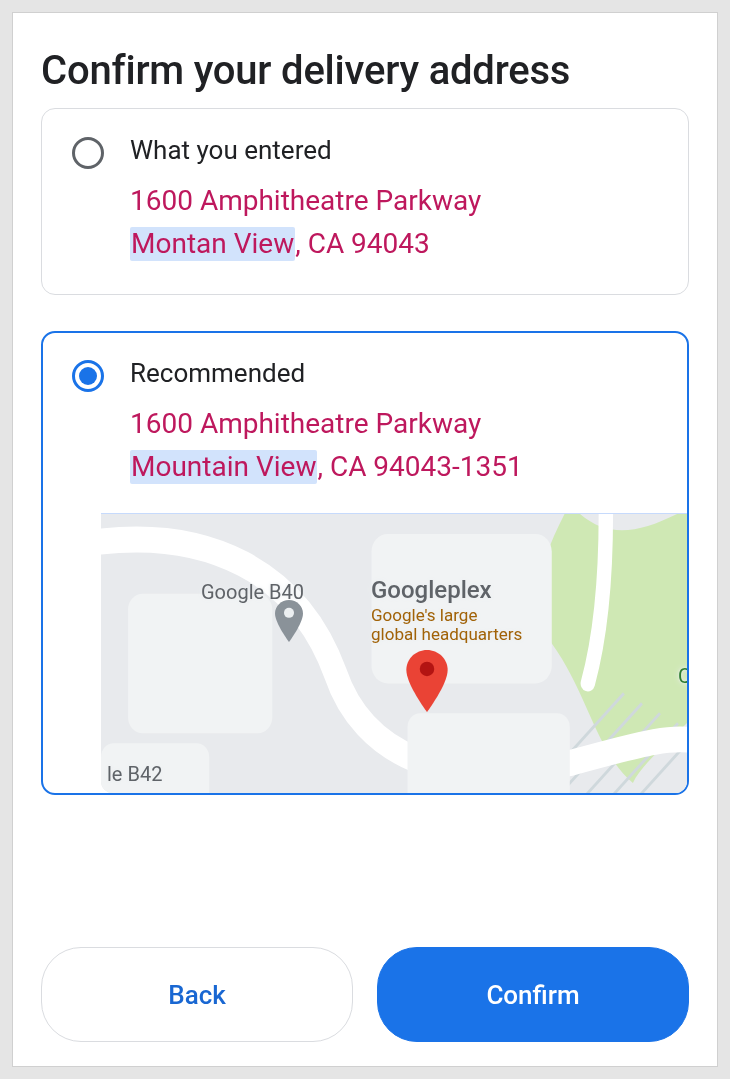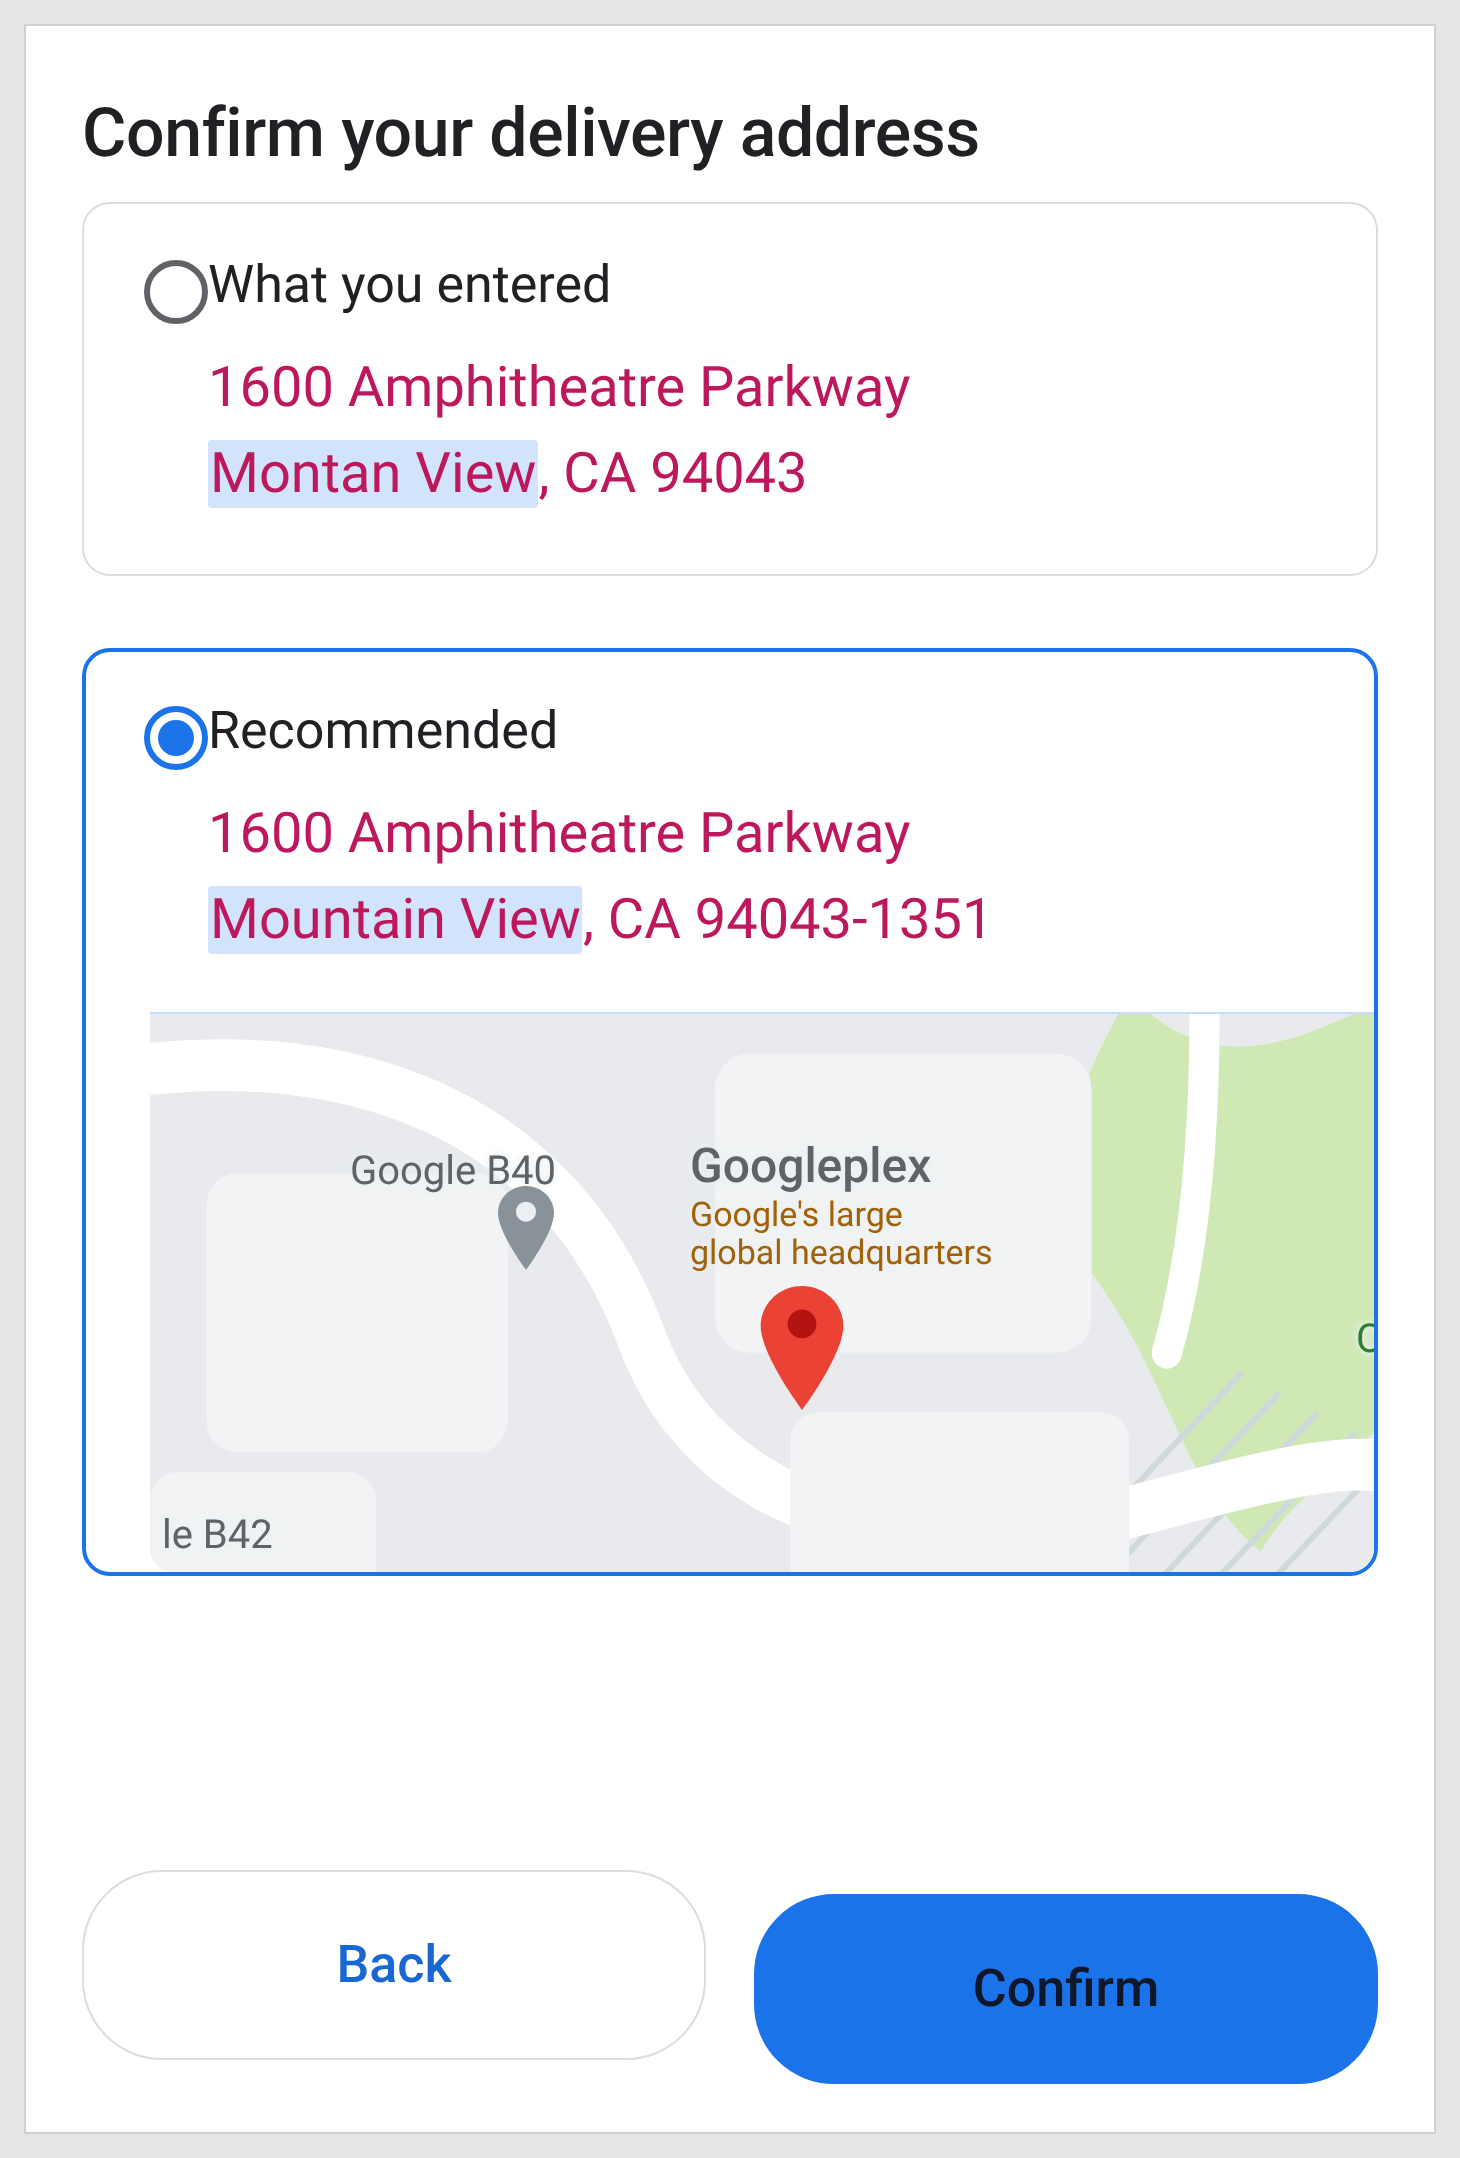--- a/index.html
+++ b/index.html
@@ -24,37 +24,38 @@
   }
   .frame {
     position: absolute;
     inset: 12px;
     background: #ffffff;
     border: 1px solid #d0d0d0;
     padding: 34px 28px 30px 28px;
   }
   h1.title {
     margin: 0 0 14px 0;
-    font-size: 34px;
+    font-size: 40px;
     font-weight: 500;
     letter-spacing: -0.2px;
   }
   .subtitle {
     margin: 0 0 48px 0;
     font-size: 24px;
     font-weight: 400;
     color: #333;
   }
 
   .card {
     border: 1px solid var(--line);
     border-radius: 14px;
     padding: 26px 30px 28px 30px;
     display: flex;
     align-items: flex-start;
+    gap: 26px;
     cursor: pointer;
   }
   .card.selected {
     border: 2px solid var(--blue);
     padding: 25px 29px 0 29px;
     margin-top: 36px;
   }
   .card + .card { margin-top: 36px; }
 
   .radio {
@@ -157,23 +158,22 @@
     cursor: pointer;
     user-select: none;
   }
   .btn.secondary {
     background: #fff;
     color: var(--blue-strong);
     border: 1px solid var(--line);
   }
   .btn.primary {
     background: var(--blue);
-    color: #0f172a;
+    color: #ffffff;
     border: 1px solid var(--blue);
-    margin-top: 12px;
   }
 </style>
 </head>
 <body>
 
 <div class="frame">
 
   <h1 class="title">Confirm your delivery address</h1>
 
   <div class="card">

